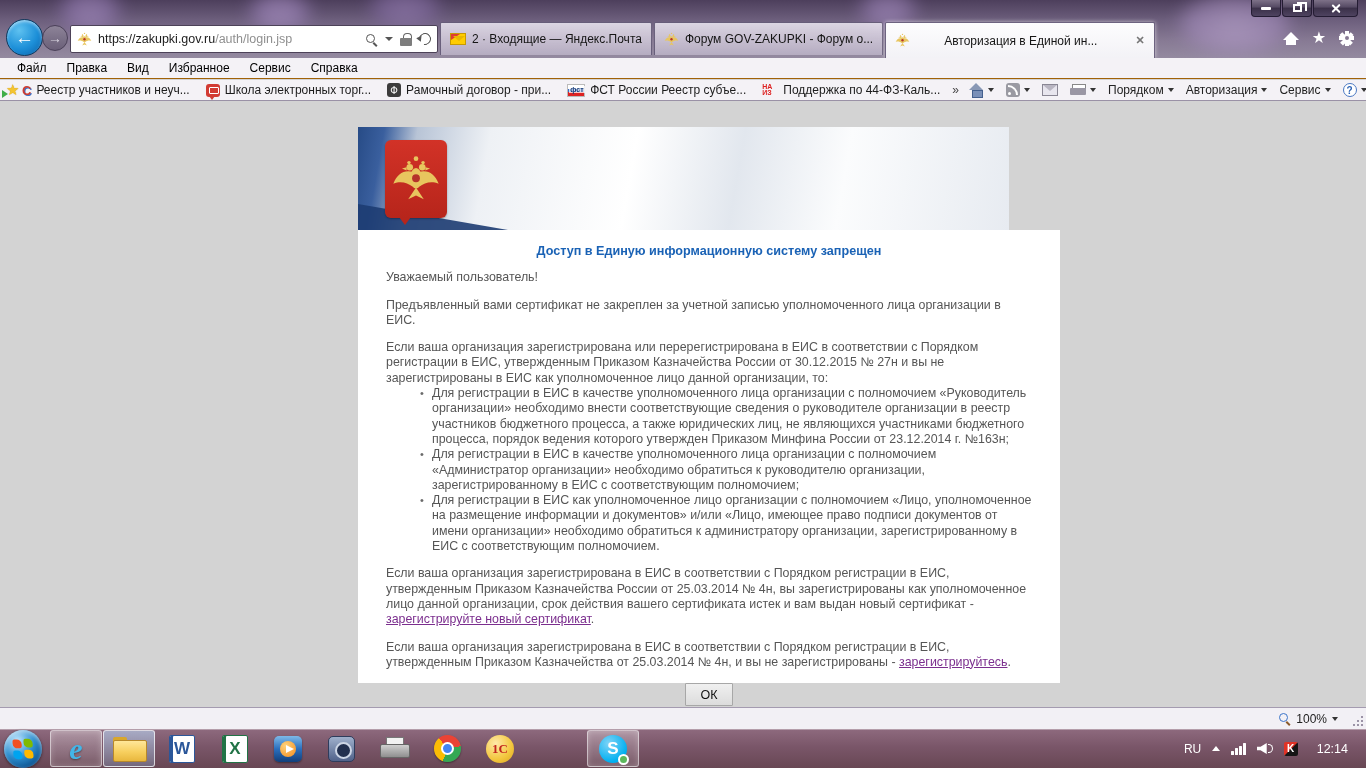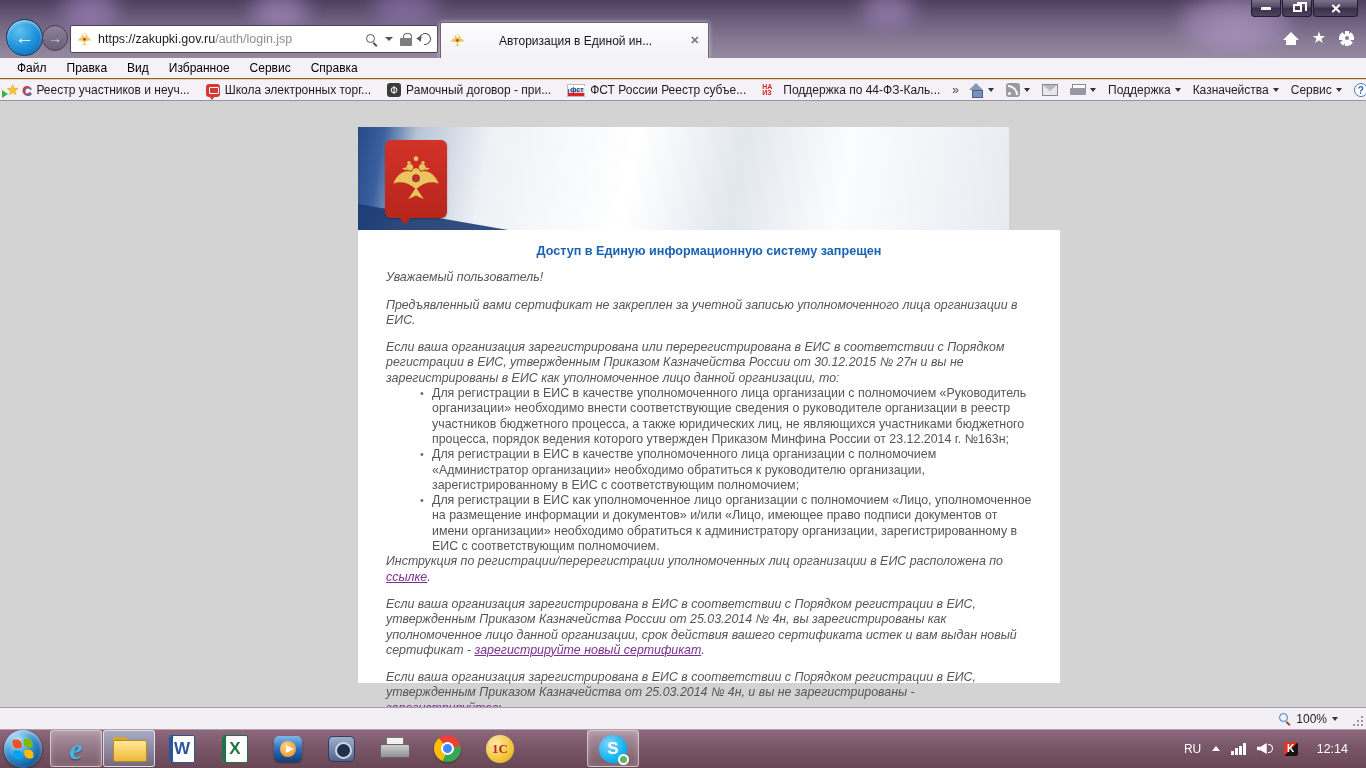--- a/index.html
+++ b/index.html
@@ -176,21 +176,21 @@
     position:absolute; left:106px; top:36px; z-index:2;
     font-family:"Liberation Serif", serif; font-size:21px; color:#c92026; white-space:nowrap;
   }
 
   #content-box{
     position:absolute; left:358px; top:128px; width:702px; height:453px;
     background:#fff; padding:14px 28px 0 28px; color:#565656;
     font-size:12.4px; line-height:15.3px;
   }
   #access-title{ text-align:center; color:#1a62b5; font-weight:bold; font-size:12.6px; margin:0 0 0 0; }
-  .txt{ margin:0;font-style:italic; }
+  .txt{ margin:0; }
   .mt1{ margin-top:11px; } .mt2{ margin-top:12px; }
   #content-box ul{ margin:0; padding:0 0 0 46px; list-style:none; }
   #content-box li{ position:relative; padding-left:0; }
   #content-box li::before{ content:"•"; position:absolute; left:-12px; color:#6a6a6a; font-size:11px; }
   .plink{ color:#7b2e8e; text-decoration:underline; }
   #ok-row{ text-align:center; margin-top:13px; }
   #ok-button{
     font-family:"Liberation Sans", sans-serif; font-size:12.5px; color:#111;
     width:48px; height:23px; background:linear-gradient(180deg,#f0f0f0,#dcdcdc);
     border:1px solid #a7a7a7; border-radius:1px;
@@ -320,20 +320,30 @@
     <div id="address-url"><span class="url-domain">https://zakupki.gov.ru</span><span class="url-path">/auth/login.jsp</span></div>
     <div class="addr-icons">
       <span class="mag"></span>
       <span class="caret"></span>
       <span class="lock"></span>
       <span class="refresh"></span>
     </div>
   </div>
 
   <div id="tabs">
+    <div class="tab">
+      <span class="ymail"></span>
+      <span class="tab-label">2 · Входящие — Яндекс.Почта</span>
+    </div>
+    <div class="tab">
+      <svg class="mini-eagle">
+          <use href="#eagle-sym"></use>
+        </svg>
+      <span class="tab-label">Форум GOV-ZAKUPKI - Форум о...</span>
+    </div>
     <div class="tab active">
       <svg class="mini-eagle">
           <use href="#eagle-sym"></use>
         </svg>
       <span class="tab-label">Авторизация в Единой ин...</span>
       <span class="tab-close">✕</span>
     </div>
   </div>
 
   <div id="chrome-right">
@@ -399,25 +409,25 @@
         <span class="caret-sm"></span>
       </span>
     <span class="cmd">
         <span class="mail-ico"></span>
       </span>
     <span class="cmd">
         <span class="print-ico"></span>
         <span class="caret-sm"></span>
       </span>
     <span class="cmd">
-        <span>Поддержка</span>
-        <span class="caret-sm"></span>
-      </span>
-    <span class="cmd">
-        <span>Казначейства</span>
+        <span>Порядком</span>
+        <span class="caret-sm"></span>
+      </span>
+    <span class="cmd">
+        <span>Авторизация</span>
         <span class="caret-sm"></span>
       </span>
     <span class="cmd">
         <span>Сервис</span>
         <span class="caret-sm"></span>
       </span>
     <span class="cmd">
         <span class="help-ico">?</span>
         <span class="caret-sm"></span>
       </span>
@@ -443,21 +453,20 @@
     <p class="txt mt2">Предъявленный вами сертификат не закреплен за учетной записью уполномоченного лица организации в ЕИС.</p>
 
     <p class="txt mt2">Если ваша организация зарегистрирована или перерегистрирована в ЕИС в соответствии с Порядком регистрации в ЕИС, утвержденным Приказом Казначейства России от 30.12.2015 № 27н и вы не зарегистрированы в ЕИС как уполномоченное лицо данной организации, то:</p>
 
     <ul>
       <li>Для регистрации в ЕИС в качестве уполномоченного лица организации с полномочием «Руководитель организации» необходимо внести соответствующие сведения о руководителе организации в реестр участников бюджетного процесса, а также юридических лиц, не являющихся участниками бюджетного процесса, порядок ведения которого утвержден Приказом Минфина России от 23.12.2014 г. №163н;</li>
       <li>Для регистрации в ЕИС в качестве уполномоченного лица организации с полномочием «Администратор организации» необходимо обратиться к руководителю организации, зарегистрированному в ЕИС с соответствующим полномочием;</li>
       <li>Для регистрации в ЕИС как уполномоченное лицо организации с полномочием «Лицо, уполномоченное на размещение информации и документов» и/или «Лицо, имеющее право подписи документов от имени организации» необходимо обратиться к администратору организации, зарегистрированному в ЕИС с соответствующим полномочием.</li>
     </ul>
 
-    <p class="txt"><span>Инструкция по регистрации/перерегистрации уполномоченных лиц организации в ЕИС расположена по </span><a href="#" class="plink">ссылке</a><span>.</span></p>
 
     <p class="txt mt2"><span>Если ваша организация зарегистрирована в ЕИС в соответствии с Порядком регистрации в ЕИС, утвержденным Приказом Казначейства России от 25.03.2014 № 4н, вы зарегистрированы как уполномоченное лицо данной организации, срок действия вашего сертификата истек и вам выдан новый сертификат  -  </span><a href="#" class="plink">зарегистрируйте новый сертификат</a><span>.</span></p>
 
     <p class="txt mt2"><span>Если ваша организация зарегистрирована в ЕИС в соответствии с Порядком регистрации в ЕИС, утвержденным Приказом Казначейства от 25.03.2014 № 4н, и вы не зарегистрированы  -  </span><a href="#" class="plink">зарегистрируйтесь</a><span>.</span></p>
 
     <div id="ok-row">
       <button id="ok-button">ОК</button>
     </div>
   </div>
 </div>

